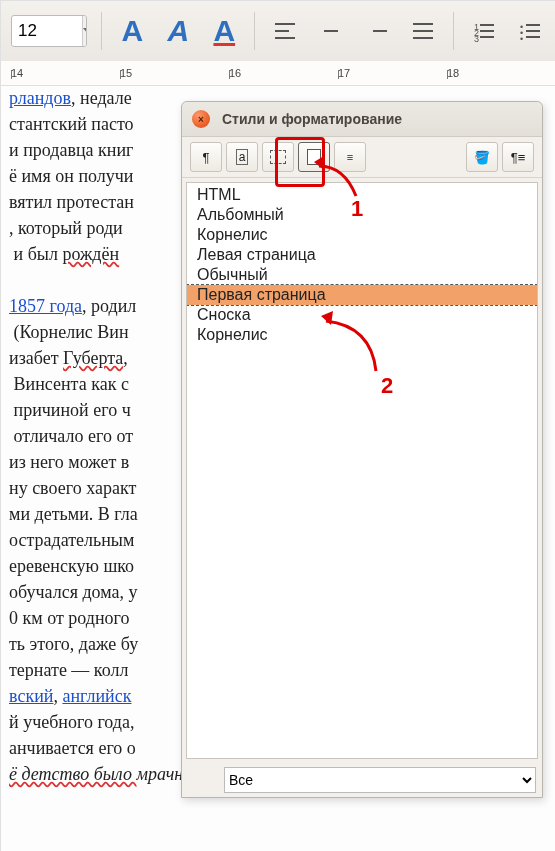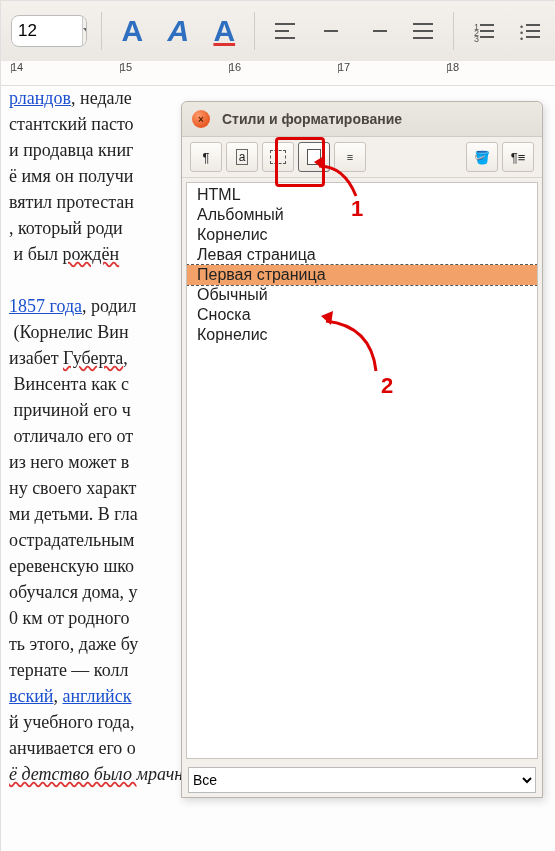--- a/index.html
+++ b/index.html
@@ -1,39 +1,39 @@
 <!DOCTYPE html>
 <html><head>
 <meta charset="utf-8">
 <style>
   html,body{margin:0;padding:0;font-family:"Liberation Sans","DejaVu Sans",Arial,sans-serif;font-size:13px;background:#fff;color:#222;}
   #stage{position:relative;width:555px;height:851px;overflow:hidden;border:1px solid #e0e0e0;background:#fdfdfd;}
   
   .toolbar{position:absolute;top:0;left:0;right:0;height:60px;background:linear-gradient(#f4f1ed,#ebe8e3);border-bottom:1px solid #c8c5c0;display:flex;align-items:center;gap:14px;padding:0 10px;}
-  .fontsel{display:flex;align-items:center;border:1px solid #bbb;background:#fff;height:30px;border-radius:8px;overflow:hidden;}
+  .fontsel{display:flex;align-items:center;border:1px solid #bbb;background:#fff;height:30px;border-radius:3px;overflow:hidden;}
   .fontsel input{border:none;width:58px;height:28px;padding:0 6px;font-size:17px;outline:none;}
   .fontsel .dd{width:22px;display:flex;align-items:center;justify-content:center;border-left:1px solid #ccc;background:#f3f0ec;height:100%;cursor:pointer;}
   .dd svg{width:10px;height:10px;fill:#666;}
   .sep{width:1px;height:38px;background:#cfccc7;}
   .tbtn{width:40px;height:38px;display:flex;align-items:center;justify-content:center;border-radius:3px;}
   .glyph{font-size:30px;font-weight:bold;}
   .glyph.blue{color:#2f6fbf;}
   .glyph.italic{font-style:italic;color:#2f6fbf;}
   .glyph.under{color:#2f6fbf;text-decoration:underline;text-decoration-color:#d33;text-decoration-thickness:3px;}
   .alignbox{width:20px;height:16px;display:flex;flex-direction:column;justify-content:space-between;}
   .alignbox span{height:2px;background:#555;}
   .alignbox.l span:nth-child(2){width:70%;}
   .alignbox.c span{margin:0 auto;}.alignbox.c span:nth-child(2){width:70%;}
   .alignbox.r span{margin-left:auto;}.alignbox.r span:nth-child(2){width:70%;}
   .alignbox.j span{width:100%;}
   .listicon{width:20px;height:18px;position:relative;}
   .listicon .row{position:absolute;left:6px;right:0;height:2px;background:#555;}
   .listicon .mark{position:absolute;left:0;top:-1px;font-size:9px;color:#555;}
   
-  .ruler{position:absolute;top:60px;left:0;right:0;height:24px;background:#fdfcfa;border-bottom:1px solid #e2ded8;display:flex;align-items:flex-start;padding-left:10px;font-size:11px;color:#444;}
+  .ruler{position:absolute;top:60px;left:0;right:0;height:24px;background:#fdfcfa;border-bottom:1px solid #e2ded8;display:flex;align-items:center;padding-left:10px;font-size:11px;color:#444;}
   .ruler .tick{position:relative;width:130px;text-align:left;}
   .ruler .tick:before{content:"";position:absolute;left:0;bottom:0;width:1px;height:9px;background:#777;}
   
   .doc{position:absolute;top:84px;left:8px;width:360px;font-family:"Liberation Serif","Times New Roman",serif;font-size:18px;line-height:26px;color:#222;}
   .doc .lineblk{white-space:pre-wrap;}
   .doc a{color:#1a4fcf;text-decoration:underline;}
   .doc .spell{text-decoration:underline wavy #d33;}
   .doc em{font-style:italic;}
   
   .dialog{position:absolute;top:100px;left:180px;width:360px;height:695px;background:#f3f0ec;border:1px solid #b8b4ae;border-radius:6px 6px 0 0;box-shadow:2px 3px 8px rgba(0,0,0,0.15);display:flex;flex-direction:column;}
@@ -41,21 +41,21 @@
   .closebtn{width:18px;height:18px;border-radius:50%;background:radial-gradient(circle at 35% 30%,#ff9a6a,#e85a24 70%);display:flex;align-items:center;justify-content:center;font-size:10px;color:#5a1f05;font-weight:bold;cursor:pointer;}
   .titlebar .title{font-weight:bold;color:#4b463e;font-size:14px;}
   .catrow{height:40px;display:flex;align-items:center;gap:4px;padding:0 8px;border-bottom:1px solid #d9d5ce;}
   .catbtn{width:30px;height:28px;border:1px solid #c8c4bd;border-radius:3px;background:linear-gradient(#fefdfb,#eeeae3);display:flex;align-items:center;justify-content:center;cursor:pointer;}
   .catbtn.sel{border:1px solid #666;position:relative;}
   .highlight-box{position:absolute;border:3px solid #d00;border-radius:4px;pointer-events:none;}
   .catspacer{flex:1;}
   .styleslist{flex:1;overflow:auto;background:#fff;border:1px solid #c9c5be;margin:4px;padding:2px 0;font-family:"Liberation Sans",Arial,sans-serif;font-size:16px;}
   .sitem{padding:1px 10px;cursor:pointer;white-space:nowrap;}
   .sitem.active{background:#f2a268;outline:1px dashed #555;}
-  .filterrow{height:34px;display:flex;align-items:center;padding:0 6px;}
+  .filterrow{height:34px;display:flex;align-items:center;padding:0 6px;margin-left:36px;}
   .filterrow select{flex:1;height:26px;border:1px solid #bbb;background:#fff;font-size:14px;}
   
   .anno{position:absolute;color:#d00;font-size:22px;font-weight:bold;pointer-events:none;font-family:Arial,sans-serif;}
   .arrow-svg{position:absolute;pointer-events:none;}
 </style>
 </head>
 <body>
 
 <div id="stage">
 
@@ -197,22 +197,22 @@
         </div>
       <div class="catbtn">
           <span style="font-size:13px;">¶≡</span>
         </div>
     </div>
     <div class="styleslist" id="styleslist">
         <div class="sitem">HTML</div>
         <div class="sitem">Альбомный</div>
         <div class="sitem">Корнелис</div>
         <div class="sitem">Левая страница</div>
+        <div class="sitem">Обычный</div>
         <div class="sitem active">Первая страница</div>
-        <div class="sitem">Обычный</div>
         <div class="sitem">Сноска</div>
         <div class="sitem">Корнелис</div>
       </div>
     <div class="filterrow">
       <select>
         <option>Все</option>
       </select>
     </div>
   </div>
 

